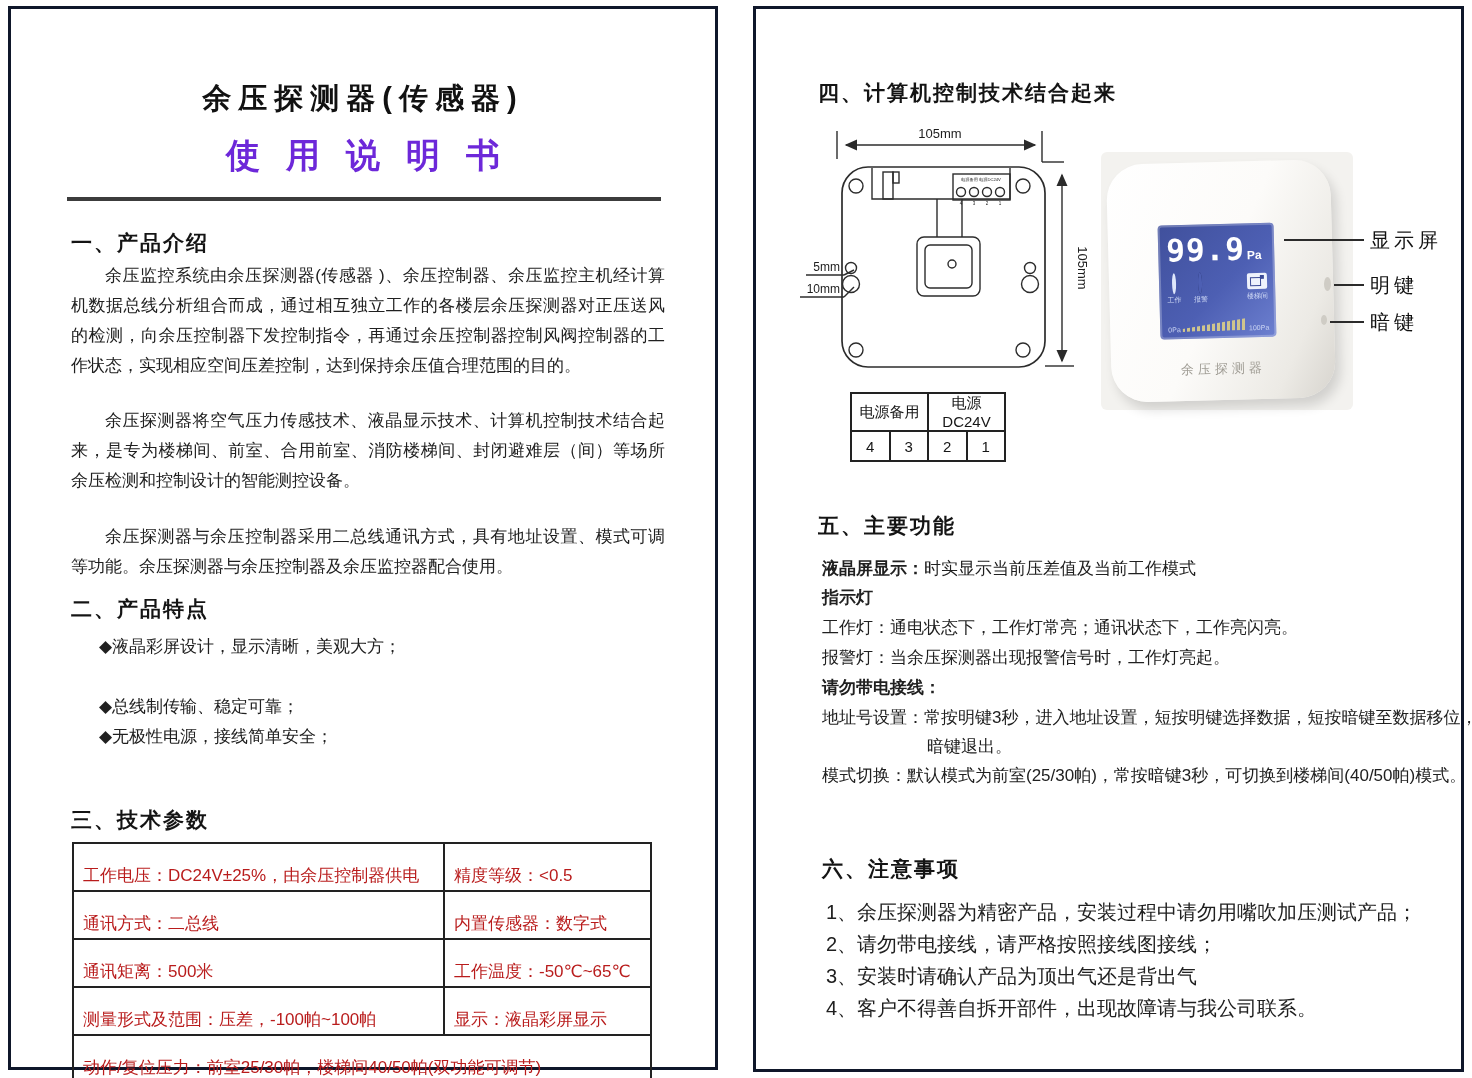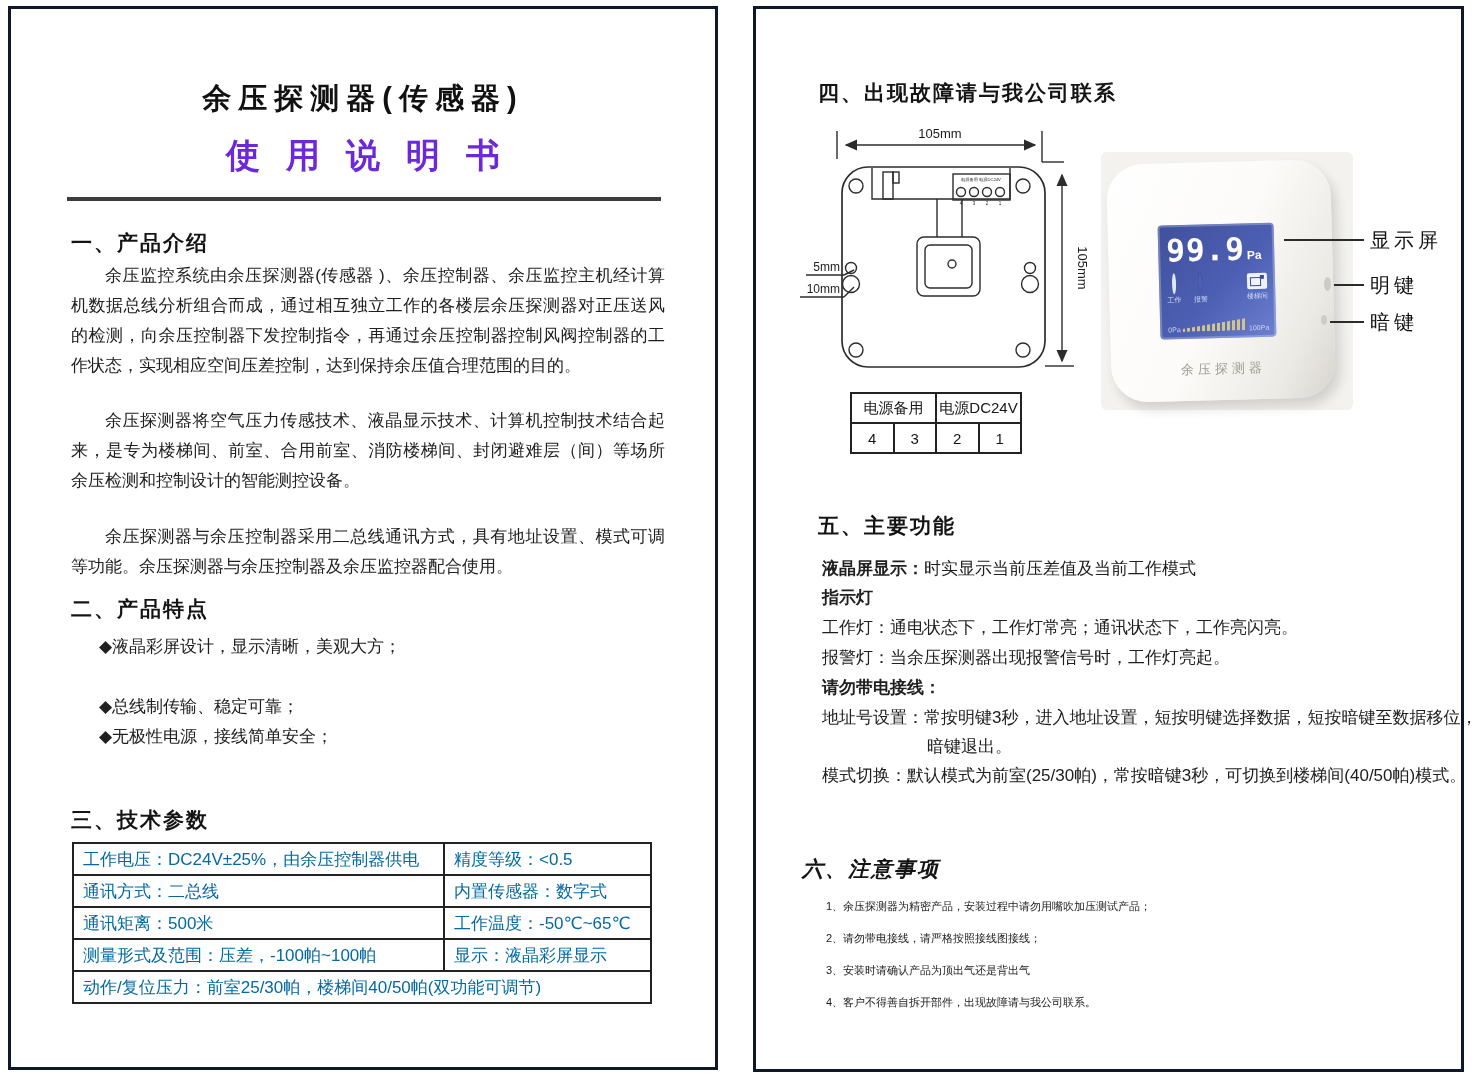--- a/index.html
+++ b/index.html
@@ -10,26 +10,26 @@
   .abs{position:absolute;}
 
   
   .doc-title1{left:0;right:0;top:70px;text-align:center;font-size:29px;font-weight:700;letter-spacing:7px;color:#111;}
   .doc-title2{left:0;right:0;top:124px;text-align:center;font-size:34px;font-weight:700;letter-spacing:26px;text-indent:26px;color:#6d28d9;}
   .title-rule{left:56px;top:188px;width:594px;height:4px;background:#3c3c3c;}
   .sec-head{font-size:21px;font-weight:600;color:#141414;letter-spacing:2px;}
   .para{left:60px;width:594px;font-size:17px;line-height:30px;text-align:justify;text-indent:2em;color:#202020;}
   .bullet{left:88px;width:560px;font-size:17px;color:#202020;}
   .spec-table{left:61px;top:833px;width:580px;border-collapse:collapse;table-layout:fixed;}
-  .spec-table td{border:2px solid #222;height:30px;font-size:17px;padding:0 0 0 9px;color:#0369a1;}
+  .spec-table td{border:2px solid #222;height:30px;font-size:17px;padding:16px 0 0 9px;color:#b91c1c;}
   .c1{width:360px;}
 
   
   .draw-svg{left:0;top:0;}
-  .term-table{left:94px;top:383px;width:172px;border-collapse:collapse;table-layout:fixed;}
+  .term-table{left:94px;top:383px;width:156px;border-collapse:collapse;table-layout:fixed;}
   .term-table td{border:2px solid #222;text-align:center;font-size:15px;color:#161616;height:28px;padding:0;}
 
   .photo{left:345px;top:143px;width:252px;height:258px;background:#f3f2ef;border-radius:6px;}
   .device{position:absolute;left:8px;top:10px;width:224px;height:238px;border-radius:36px;
     background:linear-gradient(115deg,#ffffff 0%,#fcfbf9 50%,#eceae5 82%,#d7d4ce 100%);
     box-shadow:5px 8px 12px rgba(0,0,0,0.14);transform:rotate(-1.5deg);}
   .lcd{position:absolute;left:50px;top:62px;width:116px;height:114px;border-radius:4px;
     background:linear-gradient(135deg,#40509c 0%,#4d5fb3 55%,#6d80d0 100%);
     box-shadow:inset 0 0 0 2px rgba(255,255,255,0.25);padding:7px 7px 5px 8px;box-sizing:border-box;}
   .lcd-val{display:flex;align-items:baseline;color:#fff;}
@@ -51,21 +51,21 @@
     clip-path:polygon(0 76%,100% 6%,100% 100%,0 100%);}
   .dev-name{position:absolute;left:0;right:0;bottom:22px;text-align:center;font-size:13px;color:#a09d95;letter-spacing:4px;}
   .bump{position:absolute;background:#cfccc5;border-radius:50%;}
   .callout-line{position:absolute;height:2px;background:#2b2b2b;}
   .callout{position:absolute;font-size:20px;letter-spacing:4px;color:#111;}
 
   .fn-line{left:66px;width:600px;font-size:17px;line-height:29px;color:#202020;}
   .b{font-weight:700;}
   .hang1{padding-left:105px;text-indent:-105px;}
   .hang2{padding-left:88px;text-indent:-88px;}
-  .note{left:70px;width:600px;font-size:11px;color:#202020;}
+  .note{left:70px;width:600px;font-size:20px;color:#202020;}
 </style>
 </head>
 <body>
 
 <div class="page" id="pageL">
   <div class="abs doc-title1">余压探测器(传感器)</div>
   <div class="abs doc-title2">使用说明书</div>
   <div class="abs title-rule"></div>
 
   <div class="abs sec-head" style="left:60px;top:220px;">一、产品介绍</div>
@@ -98,21 +98,21 @@
       <td>显示：液晶彩屏显示</td>
     </tr>
     <tr>
       <td colspan="2">动作/复位压力：前室25/30帕，楼梯间40/50帕(双功能可调节)</td>
     </tr>
   </tbody>
     </table>
 </div>
 
 <div class="page" id="pageR">
-  <div class="abs sec-head" style="left:62px;top:70px;">四、出现故障请与我公司联系</div>
+  <div class="abs sec-head" style="left:62px;top:70px;">四、计算机控制技术结合起来</div>
 
   <svg class="abs draw-svg" width="340" height="380" viewBox="0 0 340 380">
     <defs>
       <marker id="arw" markerWidth="10" markerHeight="8" refX="8" refY="4" orient="auto-start-reverse">
         <path d="M0,0 L9,4 L0,8 z" fill="#2b2b2b"></path>
       </marker>
     </defs>
     <g stroke="#2c2c2c" fill="none" stroke-width="1.4">
 
       <line x1="81" y1="122" x2="81" y2="150"></line>
@@ -228,18 +228,18 @@
   <div class="abs fn-line b" style="top:574px;">指示灯</div>
   <div class="abs fn-line" style="top:545px;">
     <span class="b">液晶屏显示：</span><span>时实显示当前压差值及当前工作模式</span>
   </div>
   <div class="abs fn-line" style="top:604px;">工作灯：通电状态下，工作灯常亮；通讯状态下，工作亮闪亮。</div>
   <div class="abs fn-line" style="top:634px;">报警灯：当余压探测器出现报警信号时，工作灯亮起。</div>
   <div class="abs fn-line b" style="top:664px;">请勿带电接线：</div>
   <div class="abs fn-line hang1" style="top:694px;">地址号设置：常按明键3秒，进入地址设置，短按明键选择数据，短按暗键至数据移位，常按暗键退出。</div>
   <div class="abs fn-line hang2" style="top:752px;">模式切换：默认模式为前室(25/30帕)，常按暗键3秒，可切换到楼梯间(40/50帕)模式。</div>
 
-  <div class="abs sec-head" style="left:46px;top:846px;font-style:italic;">六、注意事项</div>
+  <div class="abs sec-head" style="left:66px;top:846px;">六、注意事项</div>
   <div class="abs note" style="top:890px;">1、余压探测器为精密产品，安装过程中请勿用嘴吹加压测试产品；</div>
   <div class="abs note" style="top:922px;">2、请勿带电接线，请严格按照接线图接线；</div>
   <div class="abs note" style="top:954px;">3、安装时请确认产品为顶出气还是背出气</div>
   <div class="abs note" style="top:986px;">4、客户不得善自拆开部件，出现故障请与我公司联系。</div>
 </div>
 
 </body></html>

